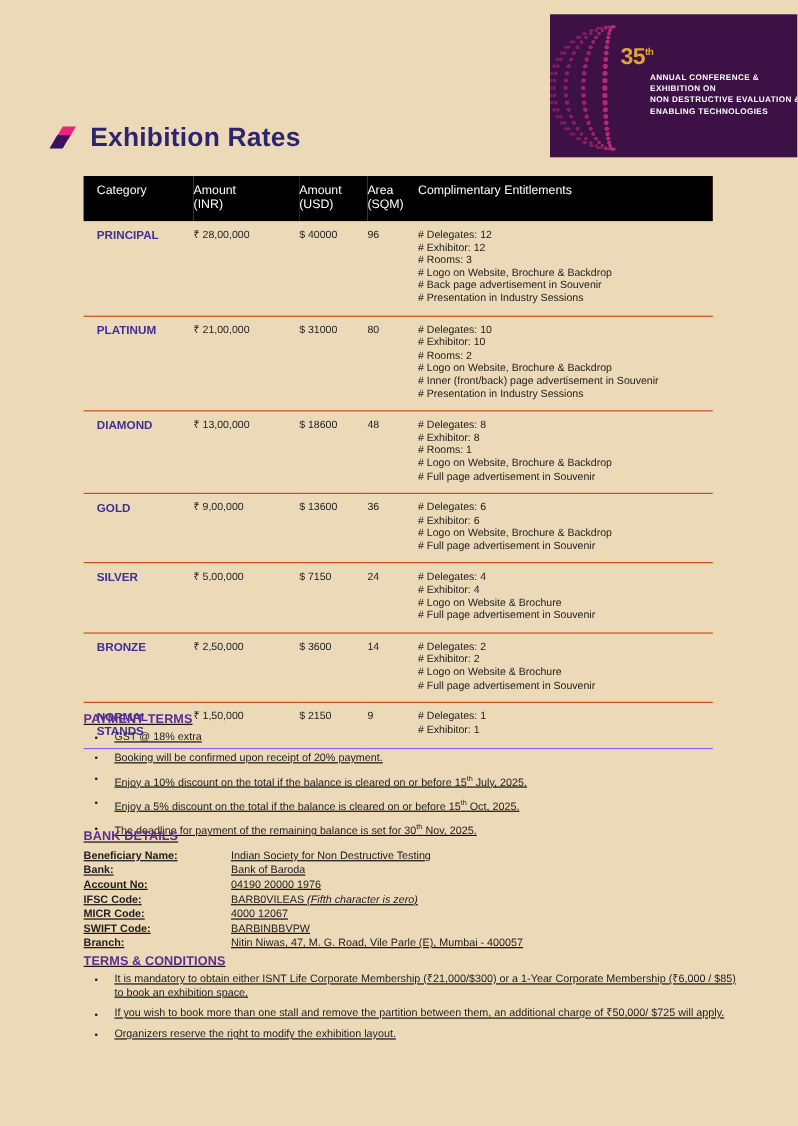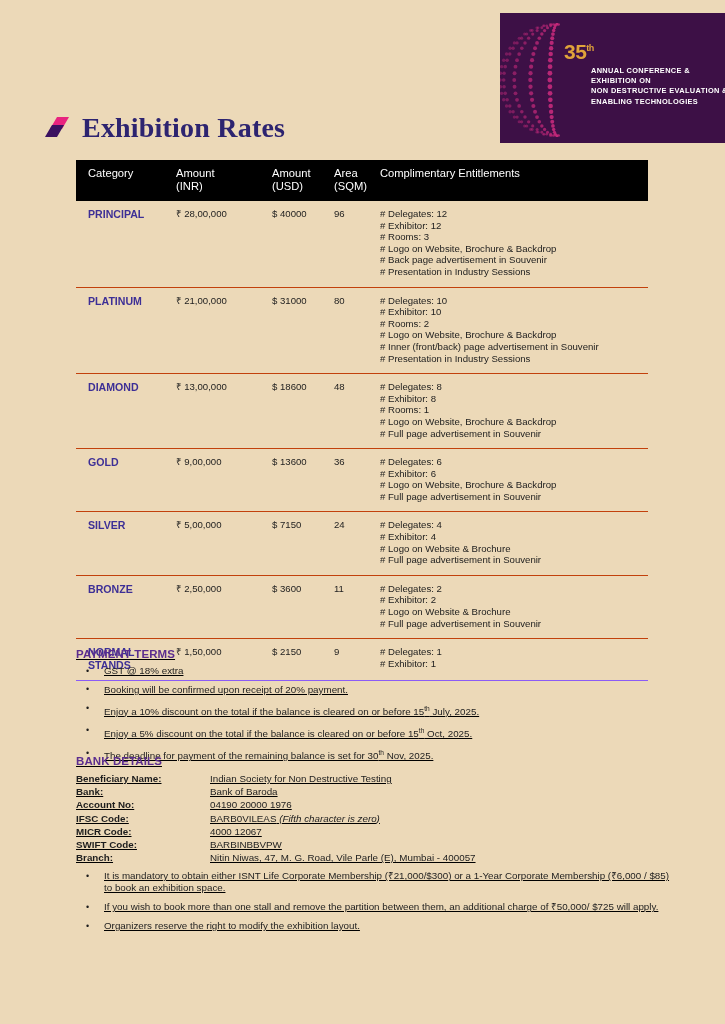--- a/index.html
+++ b/index.html
@@ -72,22 +72,22 @@
     align-items: center;
   }
   .title-icon {
     width: 28px;
     height: 28px;
     position: relative;
     margin-right: 10px;
     flex: 0 0 auto;
   }
   .title-text {
-    font-family: Liberation Serif, serif;
-    font-size: 28px;
+    font-family: Liberation Sans, sans-serif;
+    font-size: 24px;
     font-weight: bold;
     color: #2d2470;
     letter-spacing: 0.2px;
   }
 
   
   .rates-table {
     position: absolute;
     left: 76px;
     top: 160px;
@@ -452,21 +452,21 @@
           <div class="ent-line"># Logo on Website &amp; Brochure</div>
           <div class="ent-line"># Full page advertisement in Souvenir</div>
         </td>
       </tr>
       <tr>
         <td class="col-cat">
           <div class="cat-label">BRONZE</div>
         </td>
         <td class="col-inr">₹ 2,50,000</td>
         <td class="col-usd">$ 3600</td>
-        <td class="col-area">11</td>
+        <td class="col-area">14</td>
         <td class="col-ent">
           <div class="ent-line"># Delegates: 2</div>
           <div class="ent-line"># Exhibitor: 2</div>
           <div class="ent-line"># Logo on Website &amp; Brochure</div>
           <div class="ent-line"># Full page advertisement in Souvenir</div>
         </td>
       </tr>
       <tr>
         <td class="col-cat">
           <div class="cat-label">NORMAL STANDS</div>
@@ -507,18 +507,19 @@
       <div class="bank-key">MICR Code:</div>
       <div class="bank-val"><span>4000 12067</span></div>
       <div class="bank-key">SWIFT Code:</div>
       <div class="bank-val"><span>BARBINBBVPW</span></div>
       <div class="bank-key">Branch:</div>
       <div class="bank-val"><span>Nitin Niwas, 47, M. G. Road, Vile Parle (E), Mumbai - 400057</span></div>
     </div>
 </div>
 
 <div class="section" id="terms-conditions">
+  <div class="sec-title">TERMS &amp; CONDITIONS</div>
   <ul class="bullet-list" id="terms-list">
       <li>It is mandatory to obtain either ISNT Life Corporate Membership (₹21,000/$300) or a 1-Year Corporate Membership (₹6,000 / $85) to book an exhibition space.</li>
       <li>If you wish to book more than one stall and remove the partition between them, an additional charge of ₹50,000/ $725 will apply.</li>
       <li>Organizers reserve the right to modify the exhibition layout.</li>
     </ul>
 </div>
 
 </body></html>

